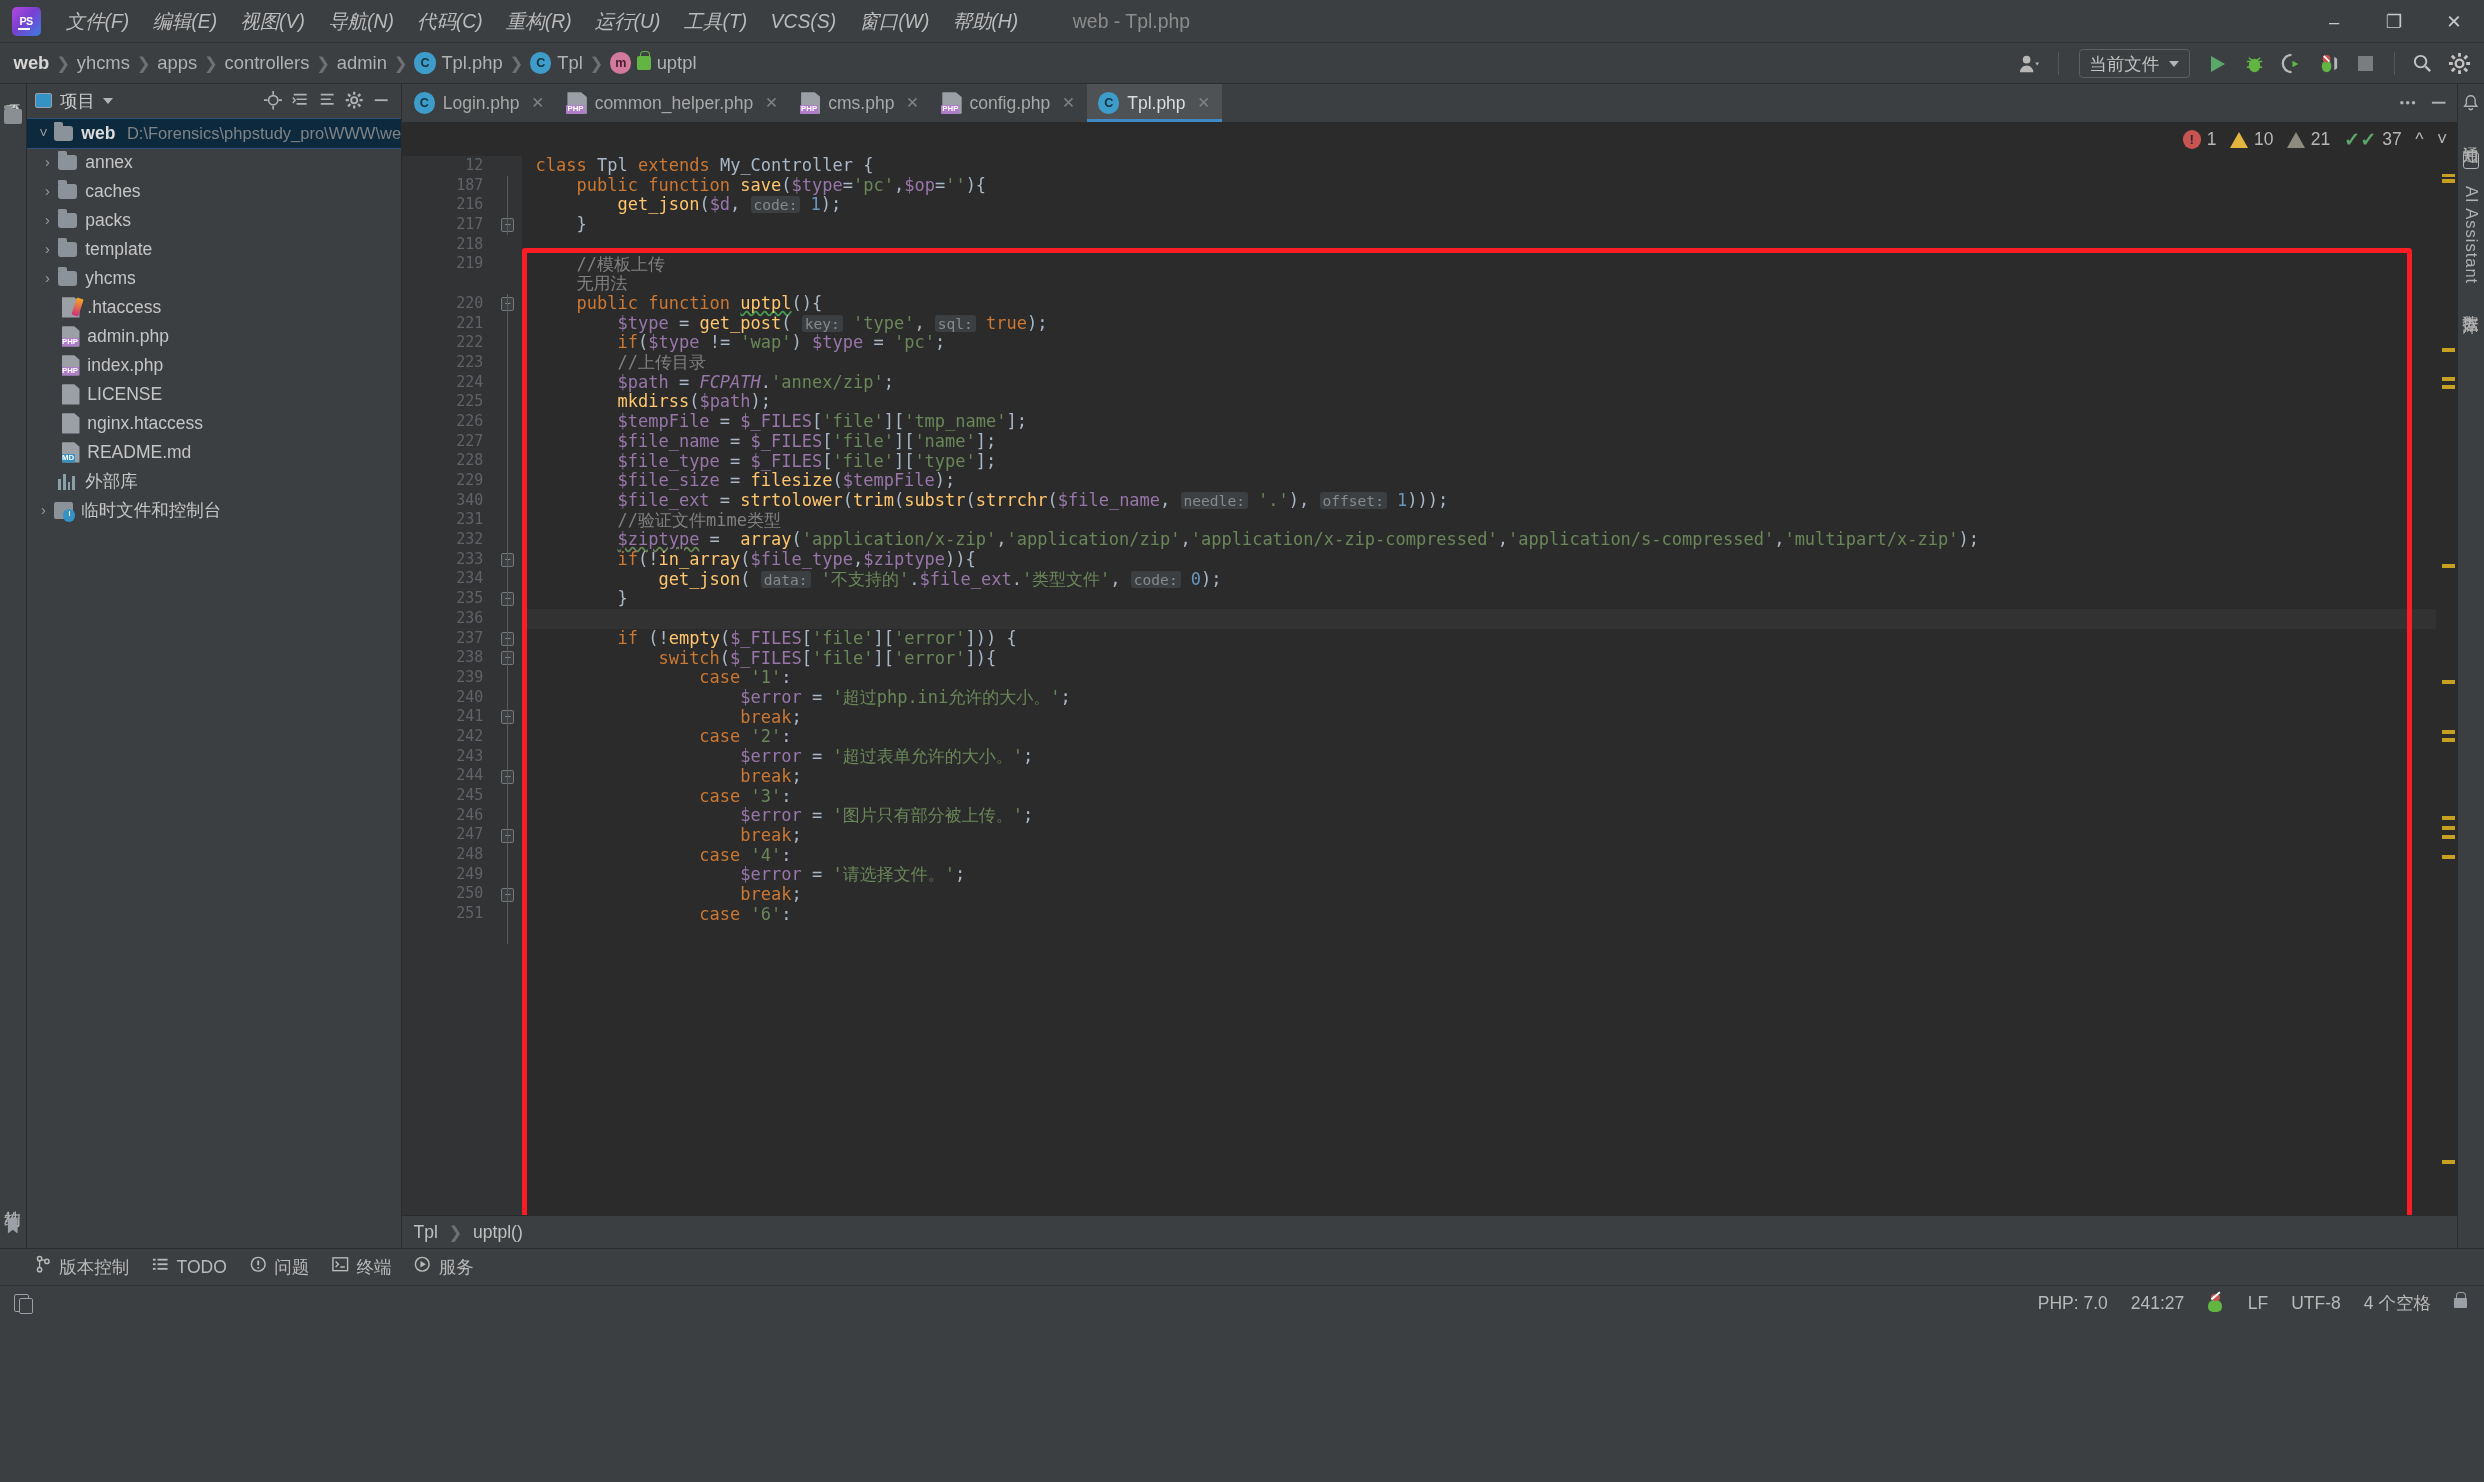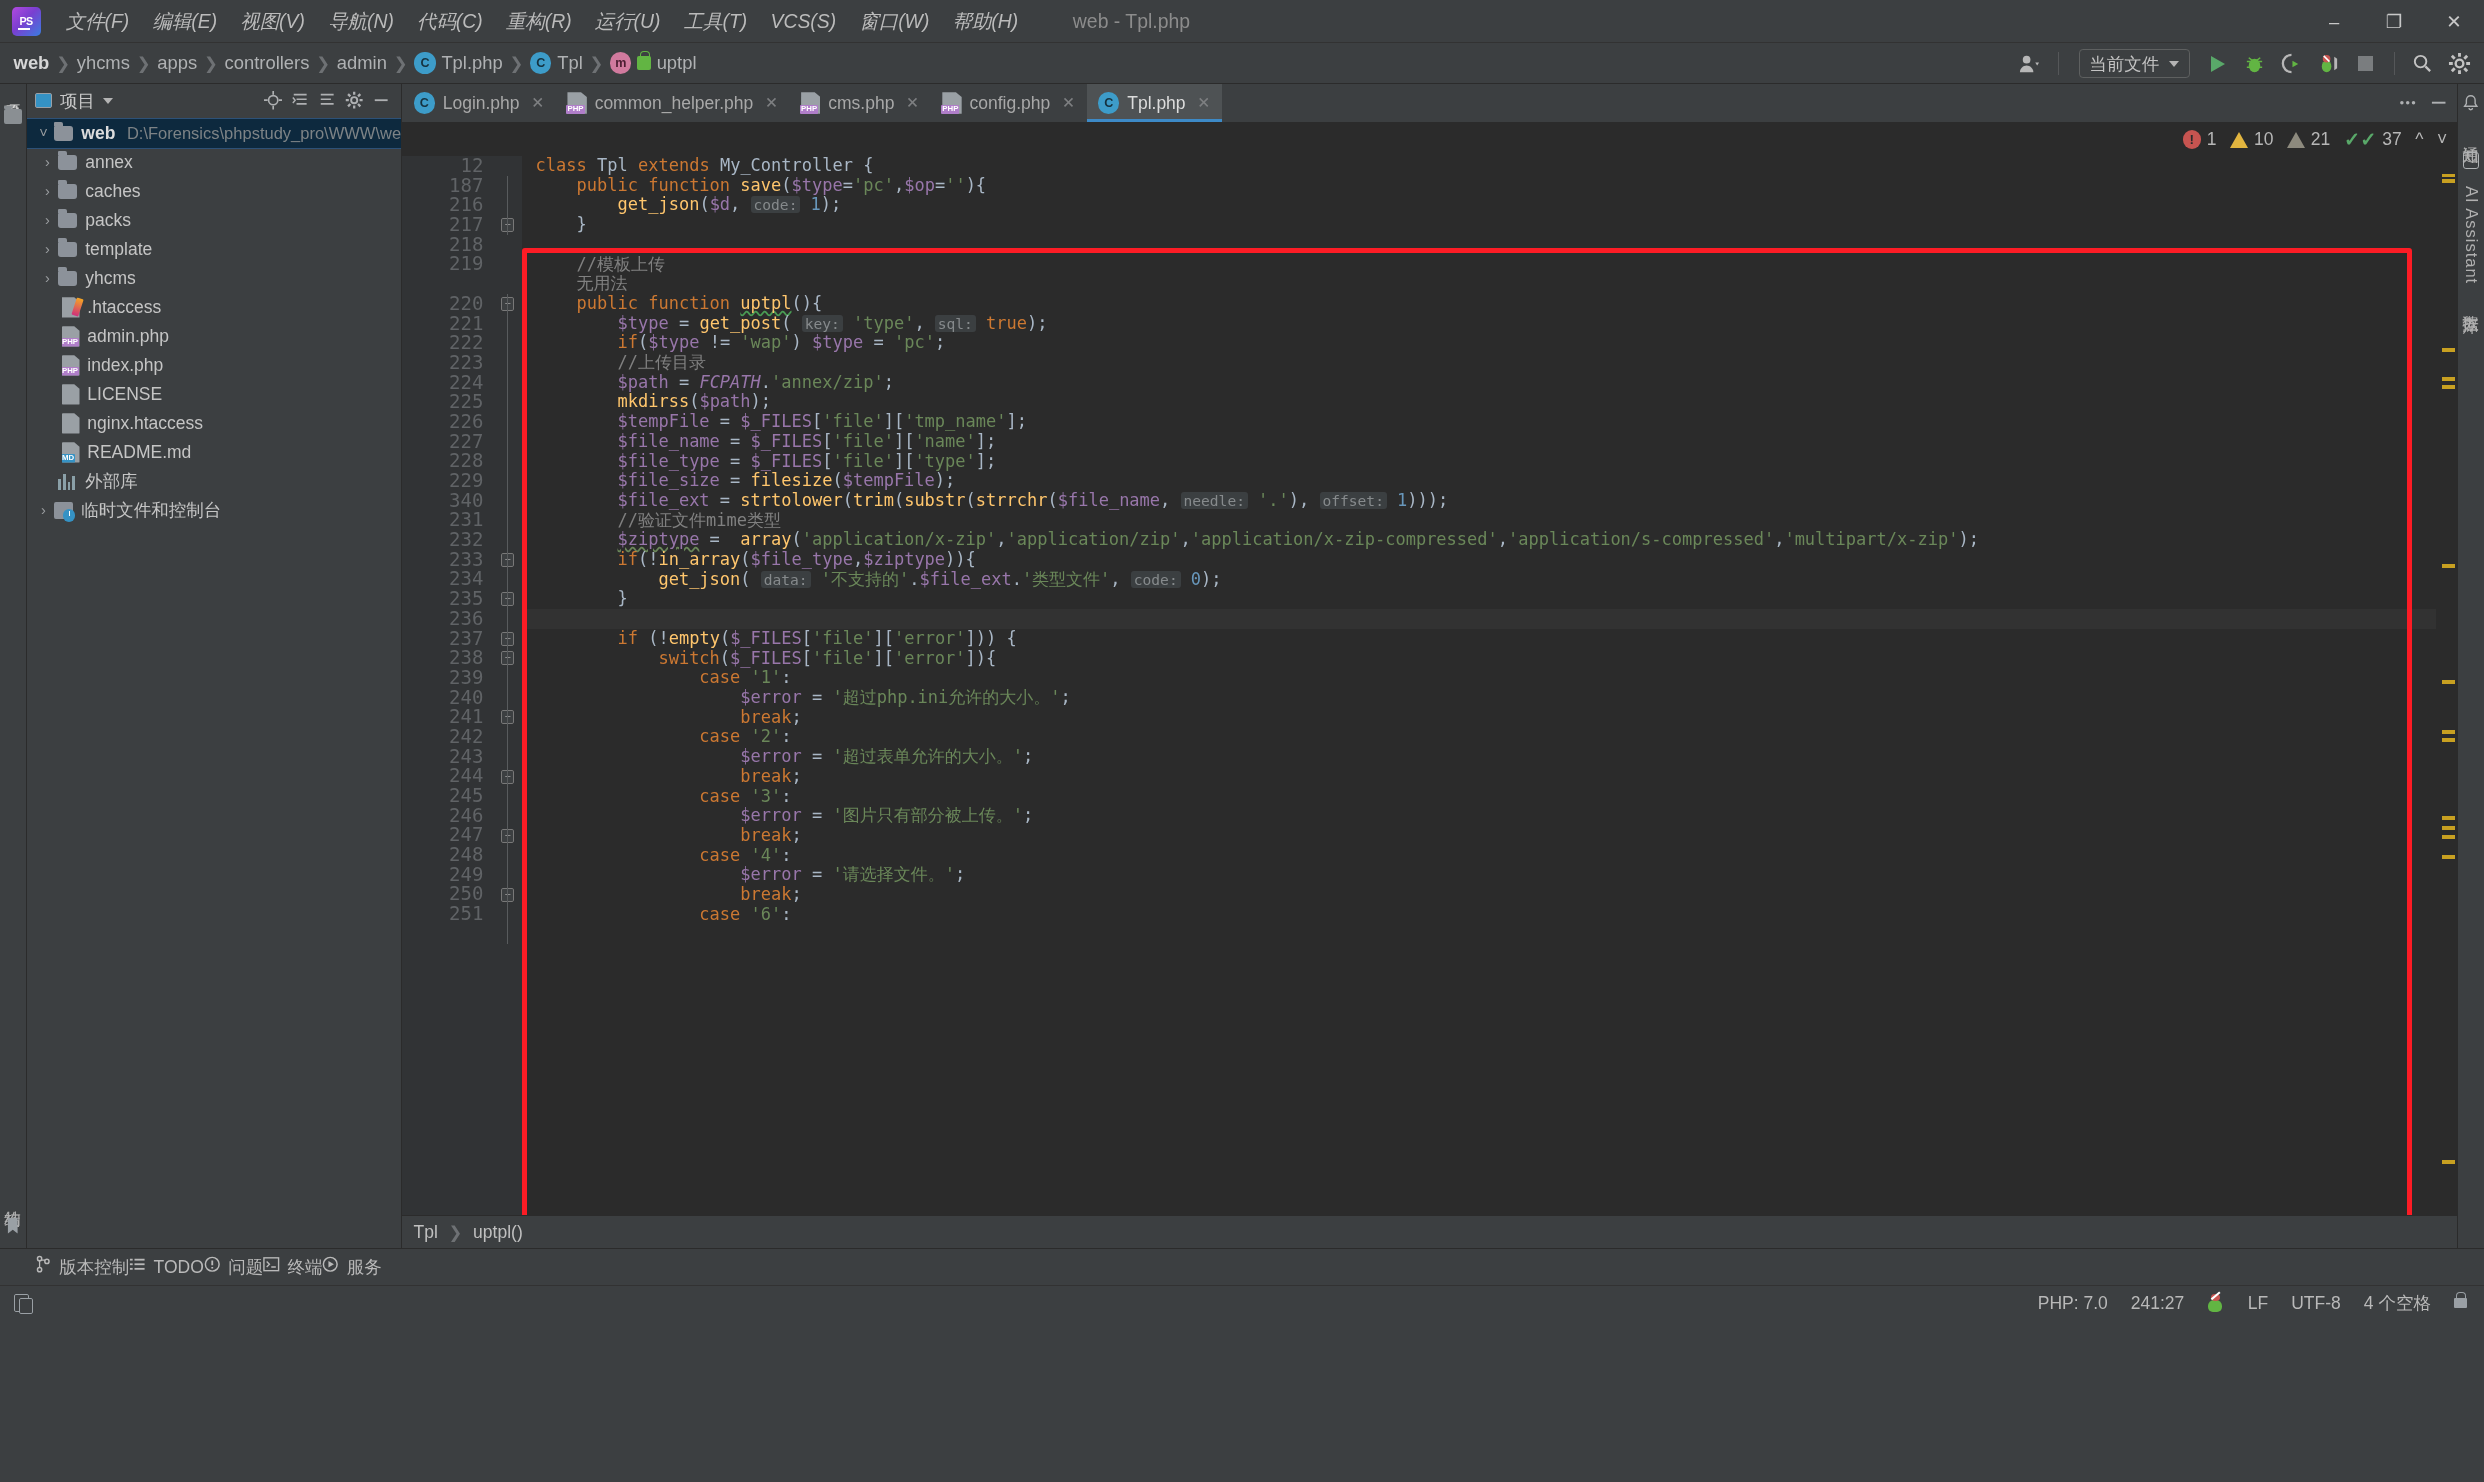--- a/index.html
+++ b/index.html
@@ -143,21 +143,21 @@
   }
   .insp { display:flex; align-items:center; gap:5.8px; }
   .dot-err{ width:18.4px;height:18.4px;border-radius:50%;background:#c75450;color:#2b2b2b;font-size:13.6px;font-weight:bold;display:flex;align-items:center;justify-content:center;}
   .tri-warn{ width:0;height:0;border-bottom:16.5px solid #e2b53f;border-left:9.7px solid transparent;border-right:9.7px solid transparent; position:relative;}
   .tri-warn.grey{ border-bottom-color:#8d8a7e; }
   .chk{ color:#59a869; font-size:19.4px; font-weight:bold; }
 
   .editorbody { flex:1 1 auto; display:flex; position:relative; min-height:0; overflow:hidden; }
   .gutter {
     width:93px; flex:0 0 93px; background:#313335; color:#606366; font-family:"DejaVu Sans Mono",monospace;
-    font-size:19px; text-align:right; padding-top:0; user-select:none; position:relative;
+    font-size:15px; text-align:right; padding-top:0; user-select:none; position:relative;
   }
   .gutter .gl { height:19.7px; line-height:19.7px; padding-right:11.6px; }
   .foldcol {
     width:27px; flex:0 0 27px; background:#313335; position:relative;
   }
   .foldmark { position:absolute; left:5.8px; width:13.6px; height:13.6px; border:1px solid #787878; background:#3c3f41; color:#a0a0a0; font-size:10.7px; line-height:11.6px; text-align:center; border-radius:1.9px;}
   .foldline{ position:absolute; left:11.6px; width:1px; background:#585b5d; }
 
   .codewrap { flex:1 1 auto; position:relative; overflow:hidden; background:#2b2b2b; }
   pre.code {
@@ -188,21 +188,21 @@
   .ai-ico{ width:16.5px;height:16.5px;border:1.9px solid #b0b3b5;border-radius:2.9px;}
 
   
   .editor-crumbs {
     height:33px; flex:0 0 33px; background:#3c3f41; display:flex; align-items:center; gap:7.8px;
     padding-left:11.6px; font-size:17.5px; color:#c0c0c0; border-top:1px solid #2b2b2b;
   }
 
   
   .toolbar-bottom {
-    height:37px; flex:0 0 37px; background:#3c3f41; display:flex; align-items:center; 
+    height:37px; flex:0 0 37px; background:#3c3f41; display:flex; align-items:center; gap:23px;
     padding-left:35px; border-top:1px solid #2b2b2b; font-size:17.5px; color:#b9b9b9;
   }
   .tw { display:flex; align-items:center; gap:7.8px; }
   .statusbar {
     height:35px; flex:0 0 35px; background:#3c3f41; display:flex; align-items:center;
     border-top:1px solid #323232; font-size:17.5px; color:#b9b9b9; position:relative; padding-left:13.6px;
   }
   .status-right { margin-left:auto; display:flex; align-items:center; gap:23px; padding-right:17.5px; }
   .file-ico{ width:15.5px;height:18.4px;border:1.9px solid #9aa0a5; border-radius:1.9px; position:relative;}
   .file-ico:after{content:"";position:absolute;right:-4.9px;top:2.9px;width:11.6px;height:14.6px;border:1.9px solid #9aa0a5;border-radius:1.9px;background:#3c3f41;}

